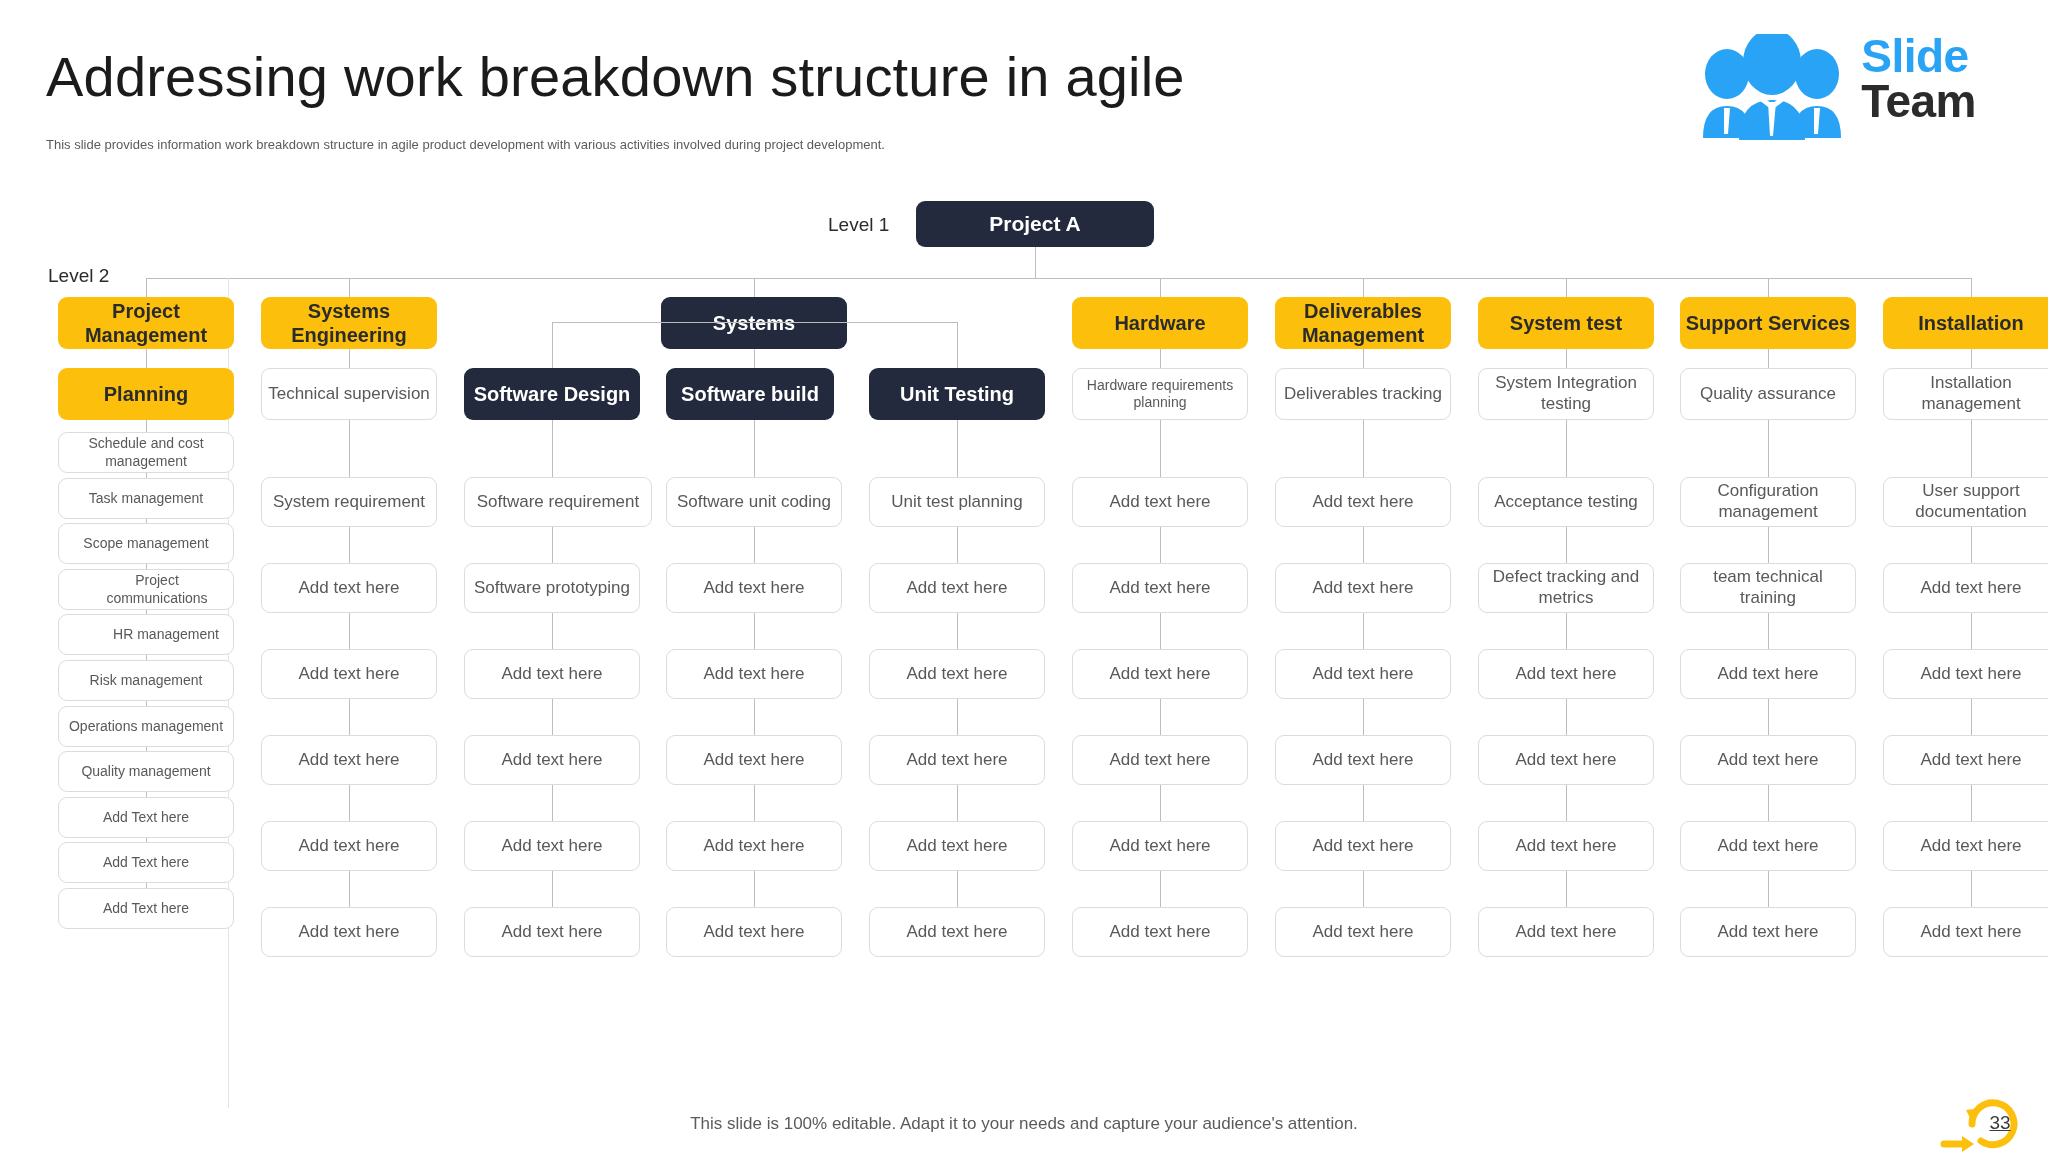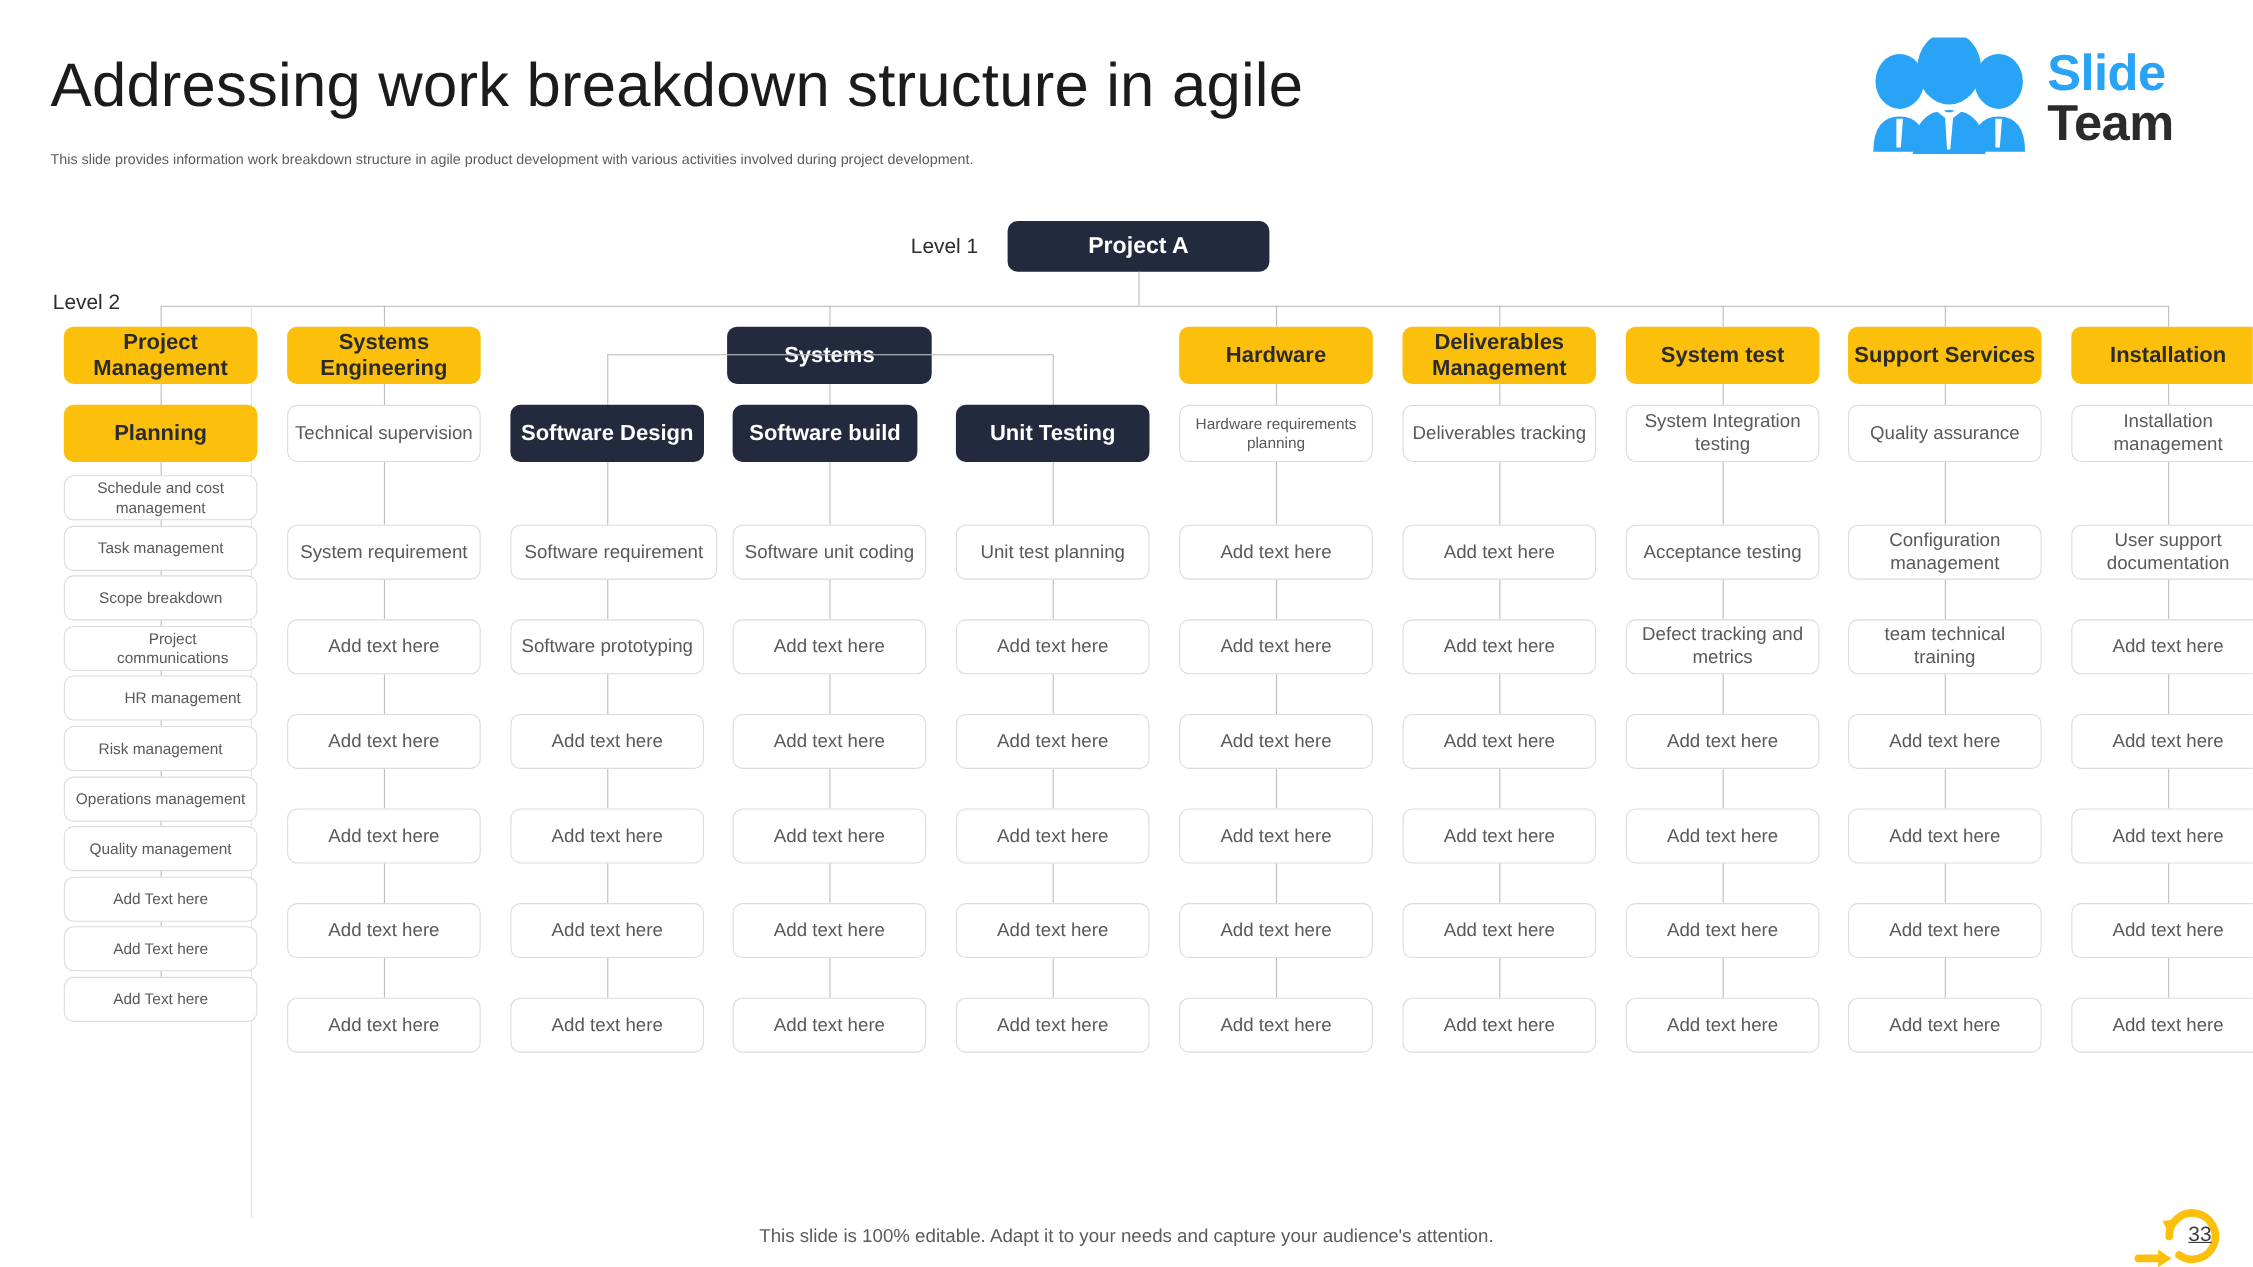--- a/index.html
+++ b/index.html
@@ -17,21 +17,21 @@
     position:absolute;left:46px;top:44px;
     font-size:56px;font-weight:400;color:#1b1b1b;
     letter-spacing:.2px;white-space:nowrap;
   }
   .page-subtitle{
     position:absolute;left:46px;top:137px;
     font-size:13px;color:#5b5b5b;white-space:nowrap;
   }
 
   
-  .logo{position:absolute;right:72px;top:34px;display:flex;align-items:center;gap:14px;}
+  .logo{position:absolute;right:72px;top:34px;display:flex;align-items:flex-start;gap:14px;}
   .logo-mark{position:relative;width:150px;height:110px;flex:0 0 auto;}
   .logo-text{display:flex;flex-direction:column;line-height:.98;}
   .logo-slide{font-size:46px;font-weight:bold;color:#29a3f5;letter-spacing:-.5px;}
   .logo-team{font-size:46px;font-weight:bold;color:#2b2b2b;letter-spacing:-.5px;}
 
   
   .level-label{position:absolute;font-size:19px;font-weight:normal;color:#2b2b2b;}
   #level1-label{left:828px;top:214px;}
   #level2-label{left:48px;top:265px;}
 
@@ -126,21 +126,21 @@
       <div class="line-v" style="left: 754px; top: 349px; height: 19px;"></div>
       <div class="box yellow" style="left: 58px; top: 297px; width: 176px; height: 52px;">Project Management</div>
       <div class="line-v" style="left: 146px; top: 278px; height: 19px;"></div>
       <div class="line-v" style="left: 146px; top: 349px; height: 19px;"></div>
       <div class="box yellow" style="left: 58px; top: 368px; width: 176px; height: 52px;">Planning</div>
       <div class="line-v" style="left: 146px; top: 420px; height: 12px;"></div>
       <div class="box plain tiny" style="left: 58px; top: 432px; width: 176px; height: 41px;">Schedule and cost management</div>
       <div class="line-v" style="left: 146px; top: 473px; height: 5px;"></div>
       <div class="box plain tiny" style="left: 58px; top: 478px; width: 176px; height: 41px;">Task management</div>
       <div class="line-v" style="left: 146px; top: 519px; height: 4px;"></div>
-      <div class="box plain tiny" style="left: 58px; top: 523px; width: 176px; height: 41px;">Scope breakdown</div>
+      <div class="box plain tiny" style="left: 58px; top: 523px; width: 176px; height: 41px;">Scope management</div>
       <div class="line-v" style="left: 146px; top: 564px; height: 5px;"></div>
       <div class="box plain tiny" style="left: 58px; top: 569px; width: 176px; height: 41px; padding-left: 26px;">Project communications</div>
       <div class="line-v" style="left: 146px; top: 610px; height: 4px;"></div>
       <div class="box plain tiny" style="left: 58px; top: 614px; width: 176px; height: 41px; padding-left: 44px;">HR management</div>
       <div class="line-v" style="left: 146px; top: 655px; height: 5px;"></div>
       <div class="box plain tiny" style="left: 58px; top: 660px; width: 176px; height: 41px;">Risk management</div>
       <div class="line-v" style="left: 146px; top: 701px; height: 5px;"></div>
       <div class="box plain tiny" style="left: 58px; top: 706px; width: 176px; height: 41px;">Operations management</div>
       <div class="line-v" style="left: 146px; top: 747px; height: 4px;"></div>
       <div class="box plain tiny" style="left: 58px; top: 751px; width: 176px; height: 41px;">Quality management</div>

